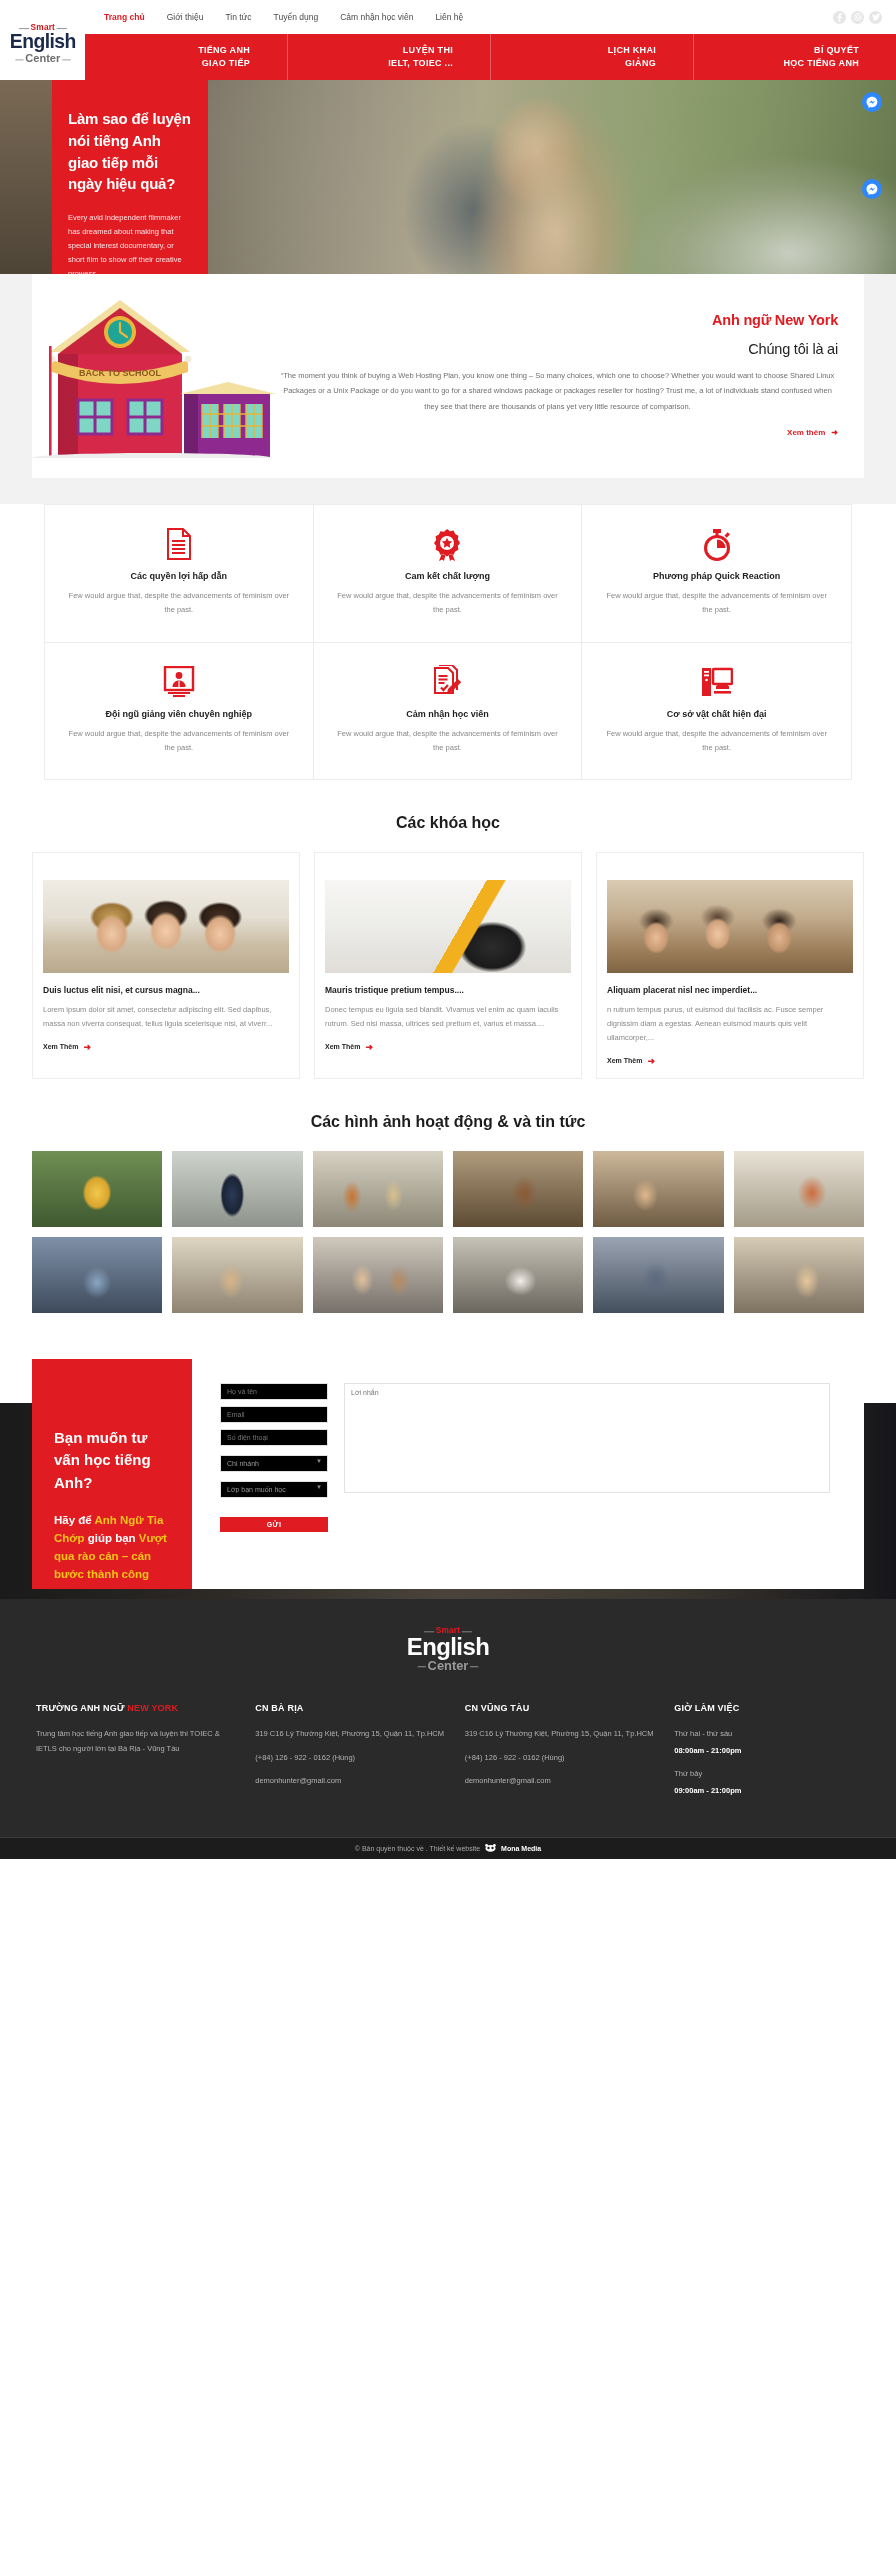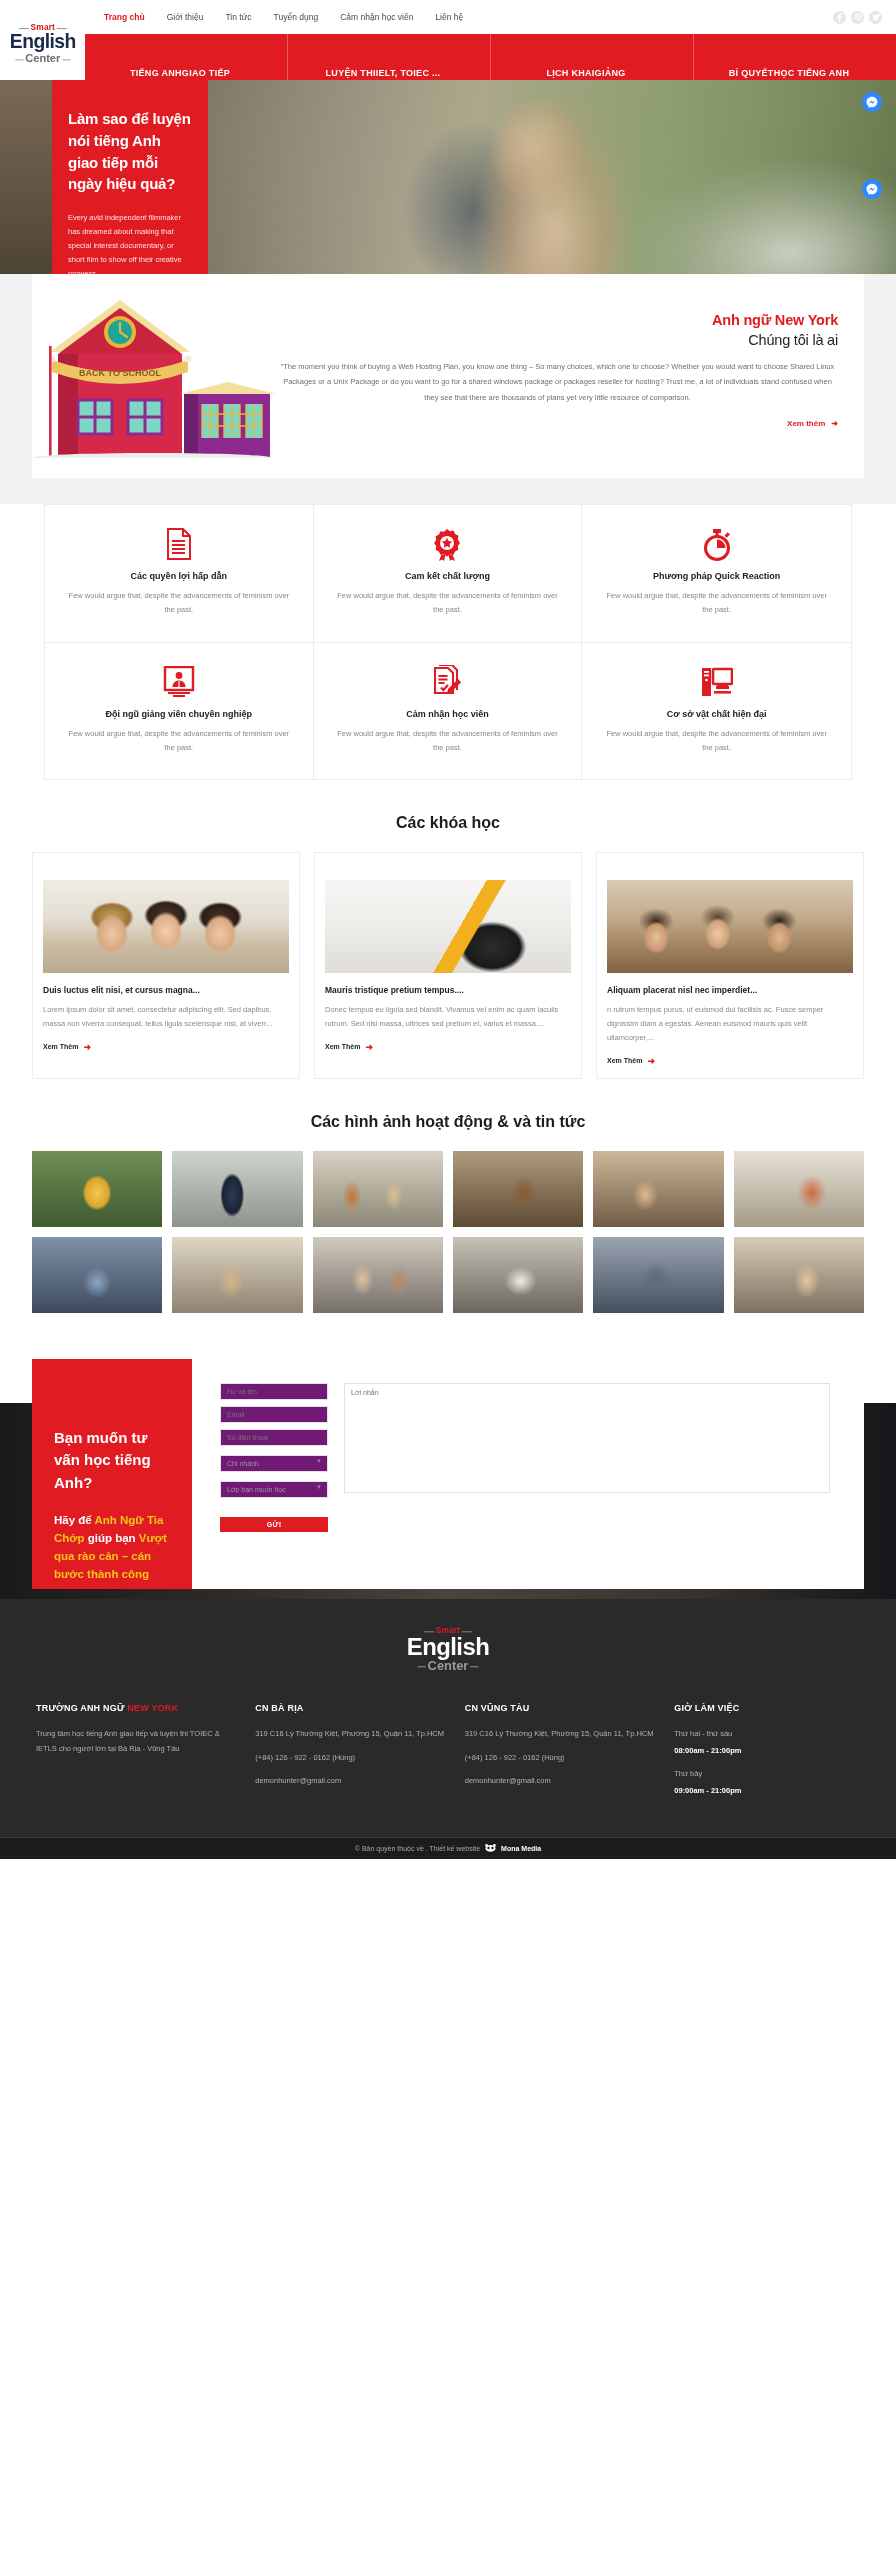--- a/index.html
+++ b/index.html
@@ -59,22 +59,22 @@
   .social .s-ic {
     width: 13px; height: 13px; border-radius: 50%; background: #e6e6e6;
     display: flex; align-items: center; justify-content: center;
     color: #fff; font-size: 7px; font-weight: bold; font-family: "Liberation Serif", serif;
   }
   .social .s-ic svg { display: block; }
 
   .mainnav { display: flex; background: #e01b22; height: 46px; }
   .mainnav .mn-item {
     flex: 1; color: #fff; font-size: 9px; font-weight: bold; letter-spacing: .3px;
-    display: flex; flex-direction: row; align-items: flex-end; justify-content: center;
-    text-align: right; padding: 0 22px 0 10px; line-height: 1.45;
+    display: flex; flex-direction: column; align-items: flex-end; justify-content: center;
+    text-align: right; padding: 0 37px 0 10px; line-height: 1.45;
     border-right: 1px solid rgba(255,255,255,.28);
   }
   .mainnav .mn-item:last-child { border-right: none; }
 
   
   .hero {
     position: relative; height: 210px; overflow: hidden;
     background: linear-gradient(100deg,#5e5243 0%,#6d6250 20%,#8e8671 40%,#a7a08a 58%,#8d9a75 75%,#697a52 100%);
   }
   .hero-photo {
@@ -111,21 +111,21 @@
 
   
   .about-wrap { position: relative; background: #f2f2f2; padding: 0 0 26px 0; }
   .about-card {
     position: relative; margin: -16px 32px 0 32px; background: #fff; display: flex;
     padding: 16px 0 16px 0; min-height: 168px;
   }
   .about-illu { width: 245px; flex: 0 0 245px; position: relative; }
   .about-txt { flex: 1; padding: 22px 26px 0 0; text-align: right; }
   .about-txt h2 { color: #e01b22; font-size: 14.5px; font-weight: bold; letter-spacing: -.2px; }
-  .about-txt h3 { color: #222; font-size: 14.5px; font-weight: normal; margin-top: 4px; letter-spacing: -.2px; }
+  .about-txt h3 { color: #222; font-size: 14.5px; font-weight: normal; margin-top: 13px; letter-spacing: -.2px; }
   .about-txt p { font-size: 7.5px; line-height: 2.05; color: #6f6f6f; margin-top: 11px; text-align: center; }
   .about-cta { margin-top: 14px; font-size: 8px; font-weight: bold; color: #e01b22; display: flex; align-items: center; justify-content: flex-end; gap: 6px; }
 
   
   .features { margin: 0 44px; background: #fff; display: grid; grid-template-columns: repeat(3,1fr); border: 1px solid #ececec; }
   .feat { border-right: 1px solid #ececec; border-bottom: 1px solid #ececec; padding: 22px 18px 24px; text-align: center; }
   .feat:nth-child(3n) { border-right: none; }
   .feat:nth-child(n+4) { border-bottom: none; }
   .feat .ic { height: 34px; display: flex; align-items: center; justify-content: center; margin-bottom: 10px; }
   .feat h4 { font-size: 9px; font-weight: bold; color: #222; margin-bottom: 8px; }
@@ -163,21 +163,21 @@
   }
   .contact-panel { position: absolute; left: 32px; right: 32px; top: 0; bottom: 10px; display: flex; }
   .contact-left { width: 160px; flex: 0 0 160px; background: #e01b22; color: #fff; padding: 68px 22px 0 22px; }
   .contact-left h3 { font-size: 15px; font-weight: bold; line-height: 1.5; }
   .contact-left .sub { font-size: 11.5px; font-weight: bold; line-height: 1.55; margin-top: 18px; }
   .contact-left .hl { color: #f5c518; }
   .contact-right { flex: 1; background: #fff; padding: 24px 34px 0 28px; display: flex; gap: 16px; }
   .form-col { width: 108px; flex: 0 0 108px; display: flex; flex-direction: column; gap: 6px; }
   .form-col input, .form-col select {
     height: 17px; border: 1px solid #e2e2e2; font-size: 7px; color: #9a9a9a;
-    padding: 0 6px; font-family: "Liberation Sans", sans-serif; background: #701a75;
+    padding: 0 6px; font-family: "Liberation Sans", sans-serif; background: #000000;
     -webkit-appearance: none; appearance: none; border-radius: 0;
   }
   .sel-wrap { position: relative; }
   .sel-wrap select { width: 100%; }
   .sel-wrap .caret { position: absolute; right: 6px; top: 6px; font-size: 6px; color: #888; pointer-events: none; }
   .msg-col { flex: 1; }
   .msg-col textarea {
     width: 100%; height: 110px; border: 1px solid #e2e2e2; font-size: 7px; color: #9a9a9a;
     padding: 5px 6px; font-family: "Liberation Sans", sans-serif; resize: none; border-radius: 0;
   }

